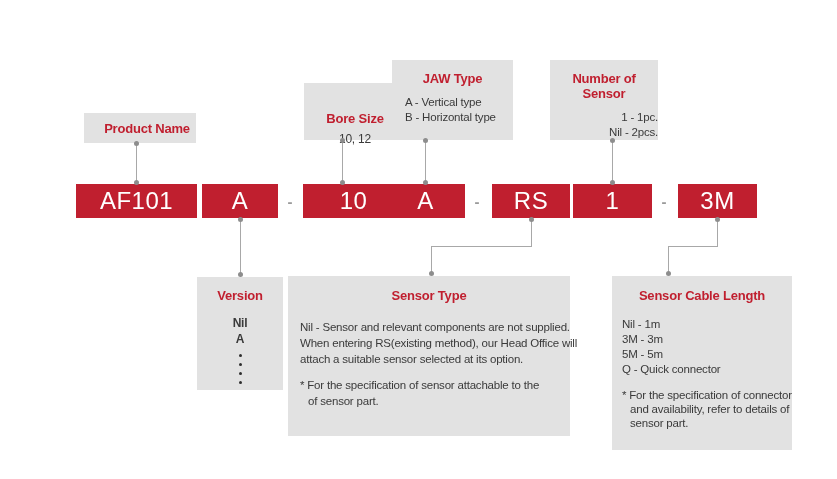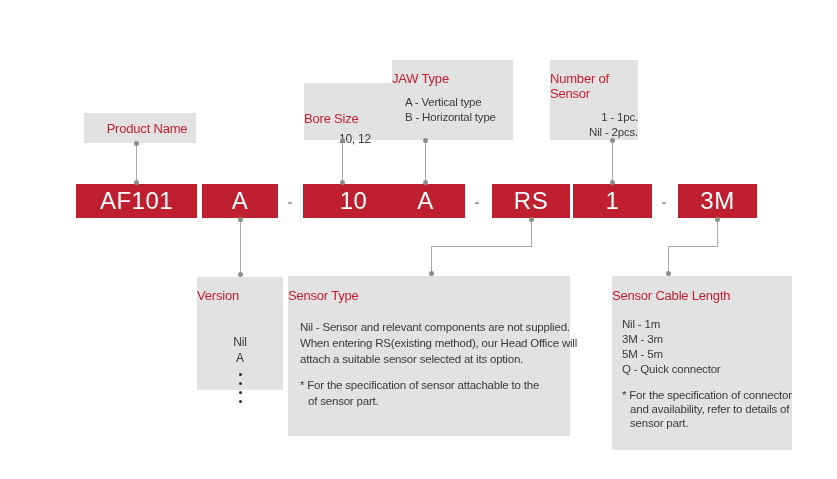--- a/index.html
+++ b/index.html
@@ -27,32 +27,32 @@
   #blk-6{left:678px;width:79px;}
 
   .sep{position:absolute;top:184px;height:34px;width:16px;color:#9a9a9a;
        font-size:15px;font-weight:700;display:flex;align-items:center;justify-content:center;}
   #sep-0{left:282px;}
   #sep-1{left:469px;}
   #sep-2{left:656px;}
 
   
   .callout{position:absolute;background:var(--box-gray);color:var(--ink);font-size:11.5px;letter-spacing:-.2px;}
-  .callout .title{color:var(--red);font-weight:400;font-size:13px;text-align:left;letter-spacing:-.2px;}
+  .callout .title{color:var(--red);font-weight:700;font-size:13px;text-align:center;letter-spacing:-.2px;}
   .line{white-space:nowrap;line-height:15px;}
 
   #co-product{left:84px;top:113px;width:112px;height:30px;display:flex;align-items:center;justify-content:center;padding-left:14px;}
   #co-bore{left:304px;top:83px;width:102px;height:57px;padding-top:28px;text-align:center;}
   #co-bore .val{margin-top:6px;font-size:12px;}
   #co-jaw{left:392px;top:60px;width:121px;height:80px;padding-top:11px;}
   #co-jaw .opts{margin:9px 0 0 13px;text-align:left;}
-  #co-count{left:550px;top:60px;width:88px;height:80px;padding-top:11px;text-align:center;}
+  #co-count{left:550px;top:60px;width:108px;height:80px;padding-top:11px;text-align:center;}
   #co-count .opts{margin-top:9px;text-align:right;}
   #co-version{left:197px;top:277px;width:86px;height:113px;padding-top:11px;text-align:center;}
-  #co-version .opts{margin-top:31px;font-size:12px;}
+  #co-version .opts{margin-top:12px;font-size:12px;font-weight:bold;}
   #co-version .opts .line{line-height:16px;}
   .vdots{display:flex;flex-direction:column;align-items:center;gap:6px;margin-top:7px;}
   .vdots i{width:3px;height:3px;border-radius:50%;background:#2e2e2e;}
 
   #co-sensortype{left:288px;top:276px;width:282px;height:160px;padding-top:12px;}
   #co-sensortype .body{margin:16px 0 0 12px;}
   #co-sensortype .body .line{line-height:16px;}
   #co-cable{left:612px;top:276px;width:180px;height:174px;padding-top:12px;}
   #co-cable .opts{margin:14px 4px 0 10px;}
   .note{margin-top:10px;}

